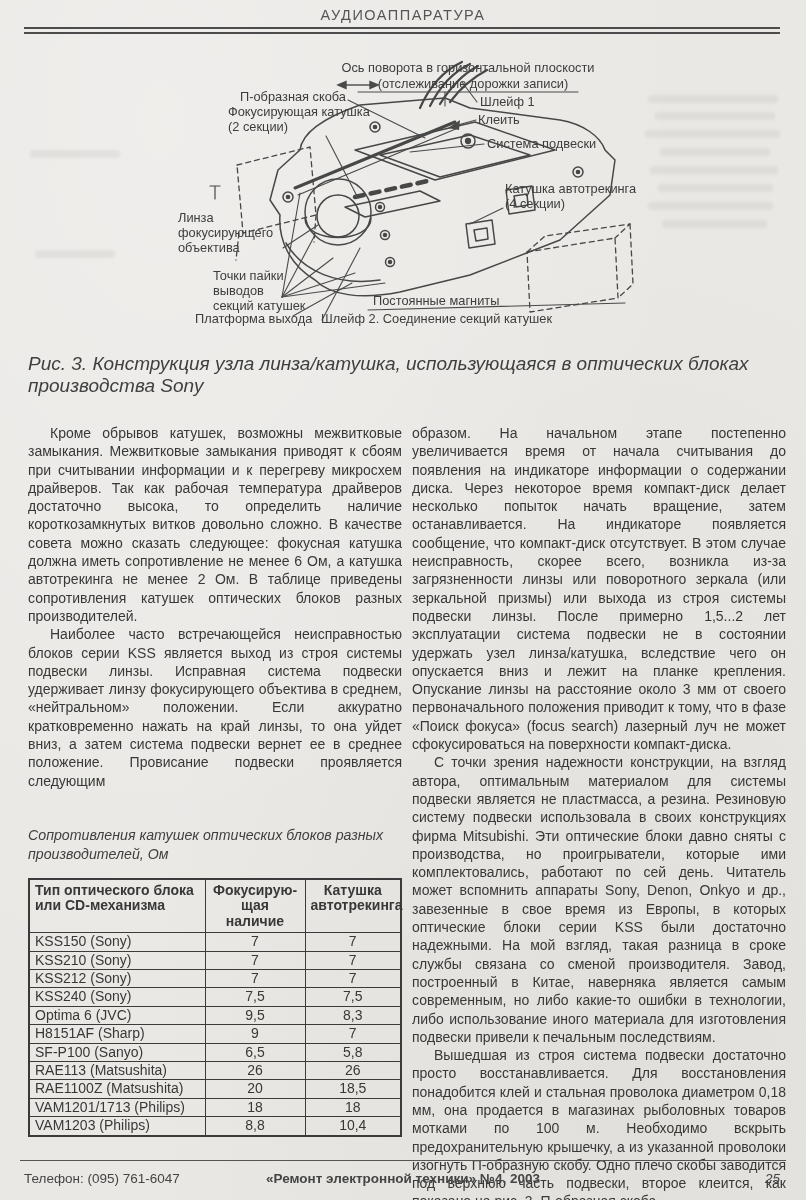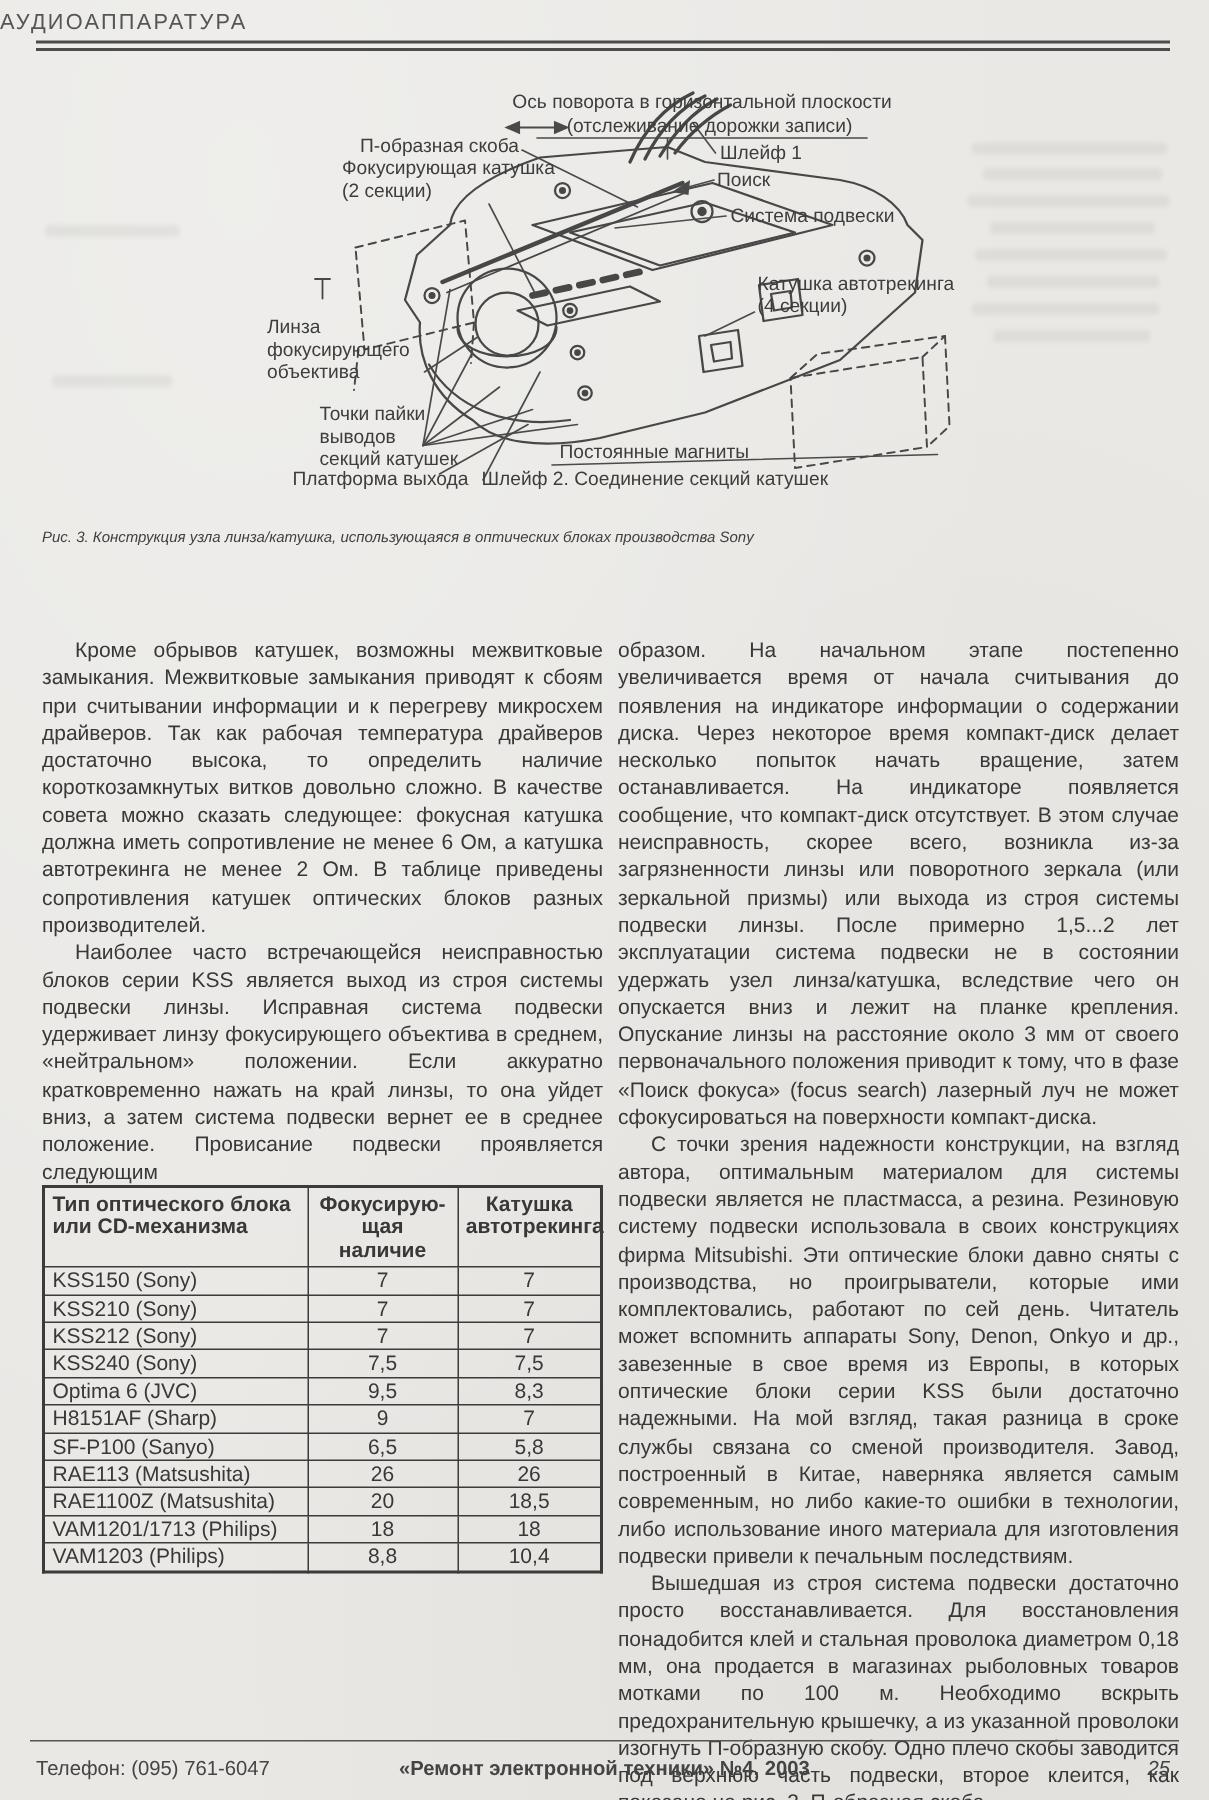--- a/index.html
+++ b/index.html
@@ -13,21 +13,21 @@
   }
   .page{
     position:absolute;inset:0;
     background:
       radial-gradient(ellipse at 20% 10%, rgba(255,255,255,0.25), rgba(255,255,255,0) 60%),
       radial-gradient(ellipse at 80% 90%, rgba(120,120,110,0.08), rgba(120,120,110,0) 55%),
       #e9e8e5;
   }
   .hdr{
     position:absolute;top:7px;left:0;width:100%;
-    font-size:14.5px;letter-spacing:1.5px;color:#555;
+    text-align:center;font-size:14.5px;letter-spacing:1.5px;color:#555;
   }
   .hdr-rule{
     position:absolute;top:27px;left:24px;right:26px;height:3px;
     border-top:2px solid #4c4c4c;border-bottom:2px solid #4c4c4c;
   }
   .ftr-rule{
     position:absolute;top:1160px;left:20px;right:20px;
     border-top:1.5px solid #555;
   }
   .ftr{position:absolute;top:1171px;left:24px;right:24px;font-size:13.5px;color:#444;}
@@ -35,21 +35,21 @@
   .ftr .journal{position:absolute;left:0;right:0;text-align:center;font-weight:bold;}
   .ftr .pageno{position:absolute;right:2px;top:0;font-style:italic;}
   .figure{position:absolute;left:28px;top:58px;width:752px;height:292px;}
   .figure svg{position:absolute;left:0;top:0;}
   .dlabel{
     position:absolute;font-size:12.8px;line-height:15.2px;color:#3d3d3d;
     white-space:pre-line;
   }
   .caption{
     position:absolute;left:28px;top:353px;width:756px;
-    font-style:italic;font-size:10px;color:#3f3f3f;
+    font-style:italic;font-size:19px;color:#3f3f3f;
   }
   .col{
     position:absolute;top:424px;width:374px;
     font-size:14px;line-height:18.3px;text-align:justify;color:#383838;
   }
   .col-l{left:28px;}
   .col-r{left:412px;}
   .para{margin:0;}
   .para.indent{text-indent:22px;}
   .tbl-title{
@@ -185,40 +185,41 @@
         <polygon points="350,27 342,23.5 342,30.5"></polygon>
       </g>
     </svg>
 
     <div class="dlabel" style="left:310px;top:2px;width:260px;text-align:center;">Ось поворота в горизонтальной плоскости</div>
     <div class="dlabel" style="left:330px;top:18px;width:230px;text-align:center;">(отслеживание дорожки записи)</div>
     <div class="dlabel" style="left:196px;top:31px;width:122px;text-align:right;">П-образная скоба</div>
     <div class="dlabel" style="left:200px;top:46px;">Фокусирующая катушка
 (2 секции)</div>
     <div class="dlabel" style="left:452px;top:36px;">Шлейф 1</div>
-    <div class="dlabel" style="left:450px;top:54px;">Поиск</div>
+    <div class="dlabel" style="left:450px;top:54px;">Клеить</div>
     <div class="dlabel" style="left:459px;top:78px;">Система подвески</div>
     <div class="dlabel" style="left:477px;top:123px;">Катушка автотрекинга
 (4 секции)</div>
     <div class="dlabel" style="left:150px;top:152px;">Линза
 фокусирующего
 объектива</div>
     <div class="dlabel" style="left:185px;top:210px;">Точки пайки
 выводов
 секций катушек</div>
     <div class="dlabel" style="left:167px;top:253px;">Платформа выхода</div>
     <div class="dlabel" style="left:345px;top:235px;">Постоянные магниты</div>
     <div class="dlabel" style="left:293px;top:253px;">Шлейф 2. Соединение секций катушек</div>
   </div>
 
   <div class="caption">Рис. 3. Конструкция узла линза/катушка, использующаяся в оптических блоках производства Sony</div>
 
   <div class="col col-l">
     <p class="para indent">Кроме обрывов катушек, возможны межвитковые замыкания. Межвитковые замыкания приводят к сбоям при считывании информации и к перегреву микросхем драйверов. Так как рабочая температура драйверов достаточно высока, то определить наличие короткозамкнутых витков довольно сложно. В качестве совета можно сказать следующее: фокусная катушка должна иметь сопротивление не менее 6 Ом, а катушка автотрекинга не менее 2 Ом. В таблице приведены сопротивления катушек оптических блоков разных производителей.</p>
     <p class="para indent">Наиболее часто встречающейся неисправностью блоков серии KSS является выход из строя системы подвески линзы. Исправная система подвески удерживает линзу фокусирующего объектива в среднем, «нейтральном» положении. Если аккуратно кратковременно нажать на край линзы, то она уйдет вниз, а затем система подвески вернет ее в среднее положение. Провисание подвески проявляется следующим</p>
+    <div class="tbl-title">Сопротивления катушек оптических блоков разных производителей, Ом</div>
 
     <table class="res">
       <colgroup>
           <col class="c1">
           <col class="c2">
           <col class="c3">
         </colgroup>
       <thead>
         <tr>
           <th><span>Тип оптического блока</span><br><span>или CD-механизма</span></th>

